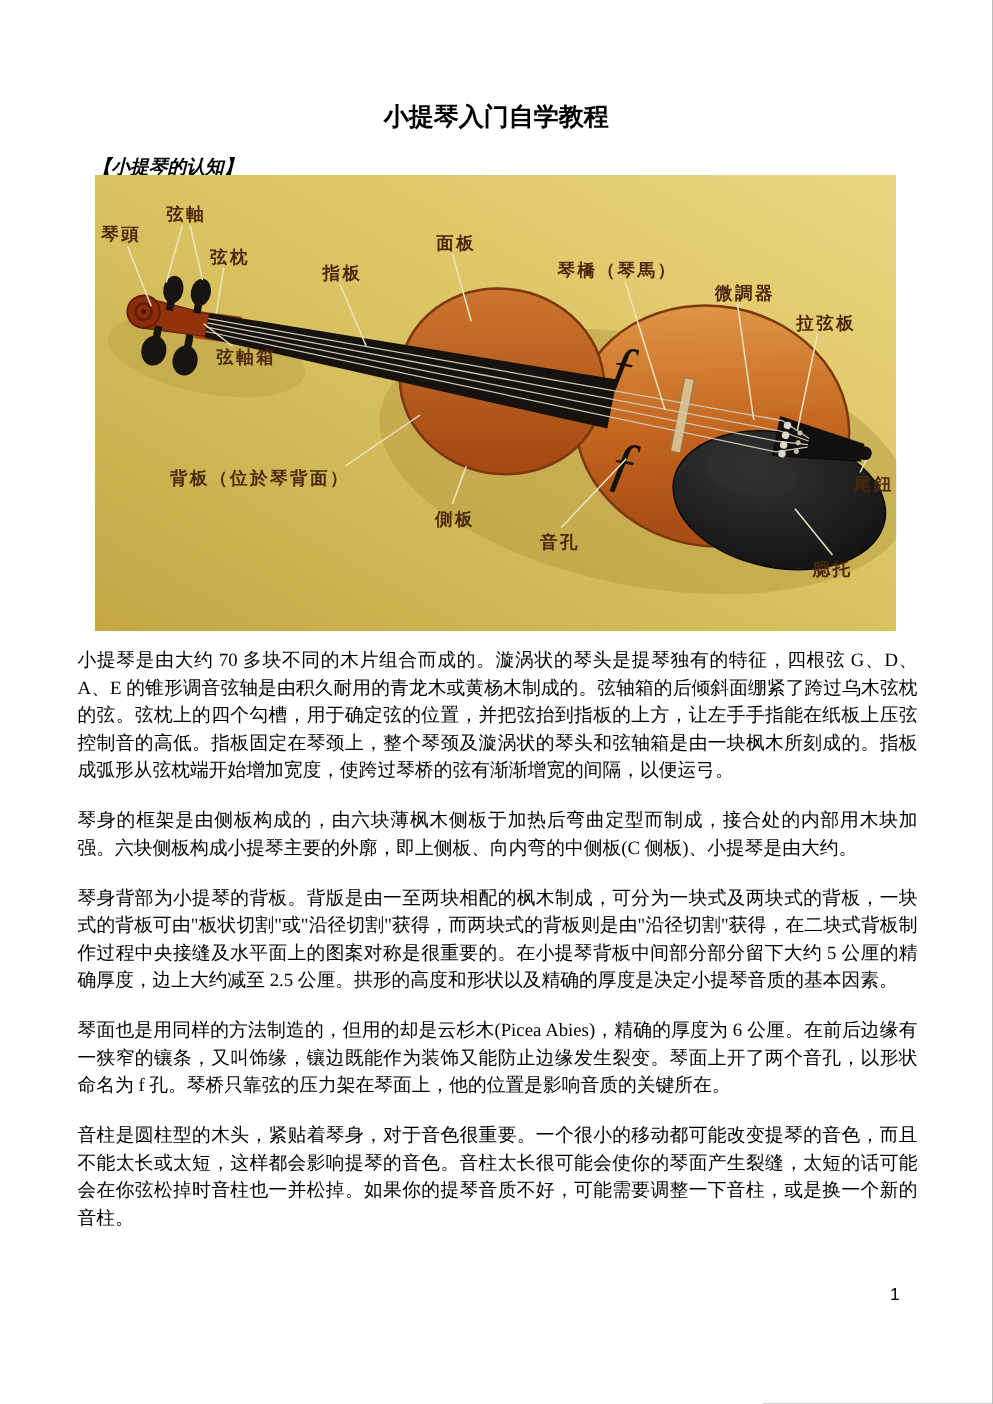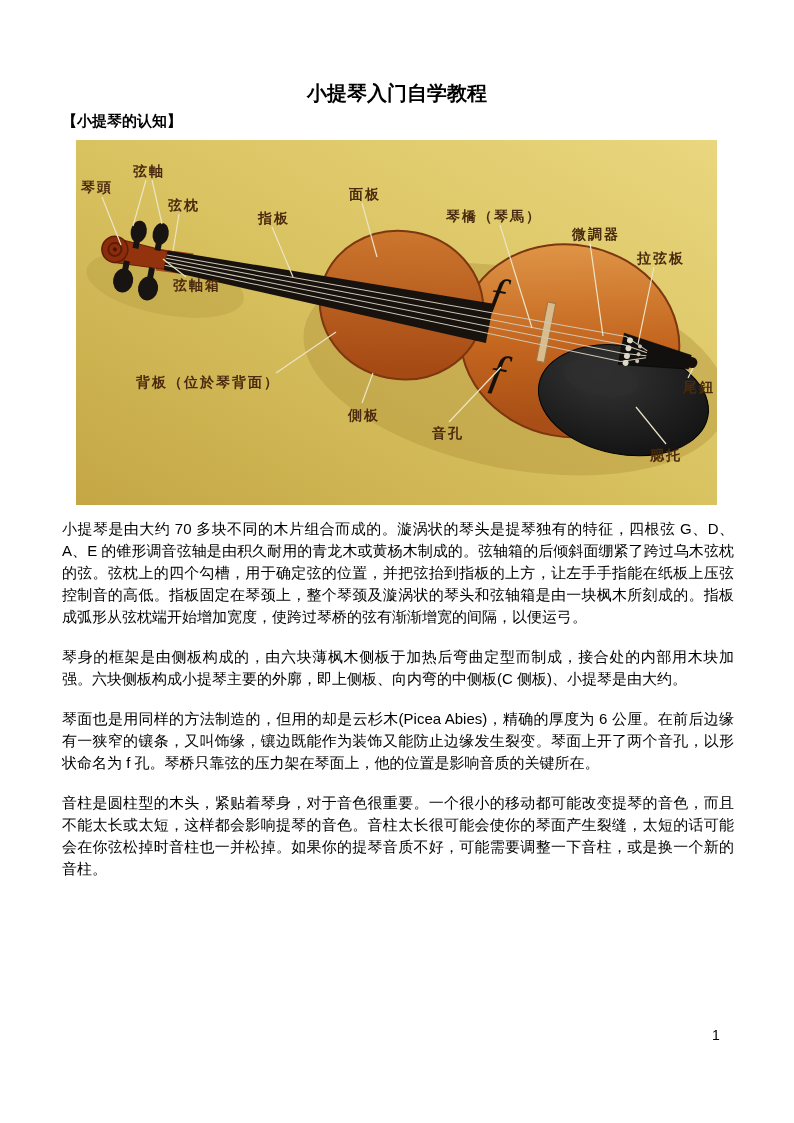--- a/index.html
+++ b/index.html
@@ -14,21 +14,22 @@
   }
   .doc-title{
     position:absolute;top:80px;left:0;width:794px;
     text-align:center;
     font-size:20px;font-weight:bold;
     margin:0;
   }
   .section-heading{
     position:absolute;top:112px;left:62px;
     font-size:15px;font-weight:bold;
-    margin:0;
+    margin:12px;
+    font-style:italic;
   }
   .violin-figure{
     position:absolute;top:140px;left:76px;
     width:641px;height:365px;margin:0;padding:0;
   }
   .violin-figure svg{display:block;width:641px;height:365px;}
   .fig-label{
     font-family:"Liberation Serif", serif;
     font-size:14px;font-weight:bold;
     letter-spacing:2px;
@@ -36,20 +37,21 @@
   }
   .leader{stroke:#ece4c6;stroke-width:1.2;fill:none;}
   .body-text{
     position:absolute;top:518px;left:62px;width:672px;
   }
   .body-text p{
     margin:0 0 18px 0;
     font-size:15px;line-height:22px;
     text-align:justify;
     word-break:break-all;
+    font-family:Liberation Serif, serif;
   }
   .page-number{
     position:absolute;top:1027px;left:712px;
     font-size:14px;
   }
 </style>
 </head>
 <body>
 
 <div class="page">
@@ -174,19 +176,20 @@
         <text class="fig-label" x="356" y="298">音孔</text>
         <text class="fig-label" x="607" y="252">尾鈕</text>
         <text class="fig-label" x="574" y="320">腮托</text>
       </g>
     </svg>
   </figure>
 
   <section class="body-text">
     <p>小提琴是由大约 70 多块不同的木片组合而成的。漩涡状的琴头是提琴独有的特征，四根弦 G、D、A、E 的锥形调音弦轴是由积久耐用的青龙木或黄杨木制成的。弦轴箱的后倾斜面绷紧了跨过乌木弦枕的弦。弦枕上的四个勾槽，用于确定弦的位置，并把弦抬到指板的上方，让左手手指能在纸板上压弦控制音的高低。指板固定在琴颈上，整个琴颈及漩涡状的琴头和弦轴箱是由一块枫木所刻成的。指板成弧形从弦枕端开始增加宽度，使跨过琴桥的弦有渐渐增宽的间隔，以便运弓。</p>
     <p>琴身的框架是由侧板构成的，由六块薄枫木侧板于加热后弯曲定型而制成，接合处的内部用木块加强。六块侧板构成小提琴主要的外廓，即上侧板、向内弯的中侧板(C 侧板)、小提琴是由大约。</p>
+    <p>琴身背部为小提琴的背板。背版是由一至两块相配的枫木制成，可分为一块式及两块式的背板，一块式的背板可由"板状切割"或"沿径切割"获得，而两块式的背板则是由"沿径切割"获得，在二块式背板制作过程中央接缝及水平面上的图案对称是很重要的。在小提琴背板中间部分部分留下大约 5 公厘的精确厚度，边上大约减至 2.5 公厘。拱形的高度和形状以及精确的厚度是决定小提琴音质的基本因素。</p>
     <p>琴面也是用同样的方法制造的，但用的却是云杉木(Picea Abies)，精确的厚度为 6 公厘。在前后边缘有一狭窄的镶条，又叫饰缘，镶边既能作为装饰又能防止边缘发生裂变。琴面上开了两个音孔，以形状命名为 f 孔。琴桥只靠弦的压力架在琴面上，他的位置是影响音质的关键所在。</p>
     <p>音柱是圆柱型的木头，紧贴着琴身，对于音色很重要。一个很小的移动都可能改变提琴的音色，而且不能太长或太短，这样都会影响提琴的音色。音柱太长很可能会使你的琴面产生裂缝，太短的话可能会在你弦松掉时音柱也一并松掉。如果你的提琴音质不好，可能需要调整一下音柱，或是换一个新的音柱。</p>
   </section>
 
   <div class="page-number">1</div>
 
 </div>
 
 </body></html>

